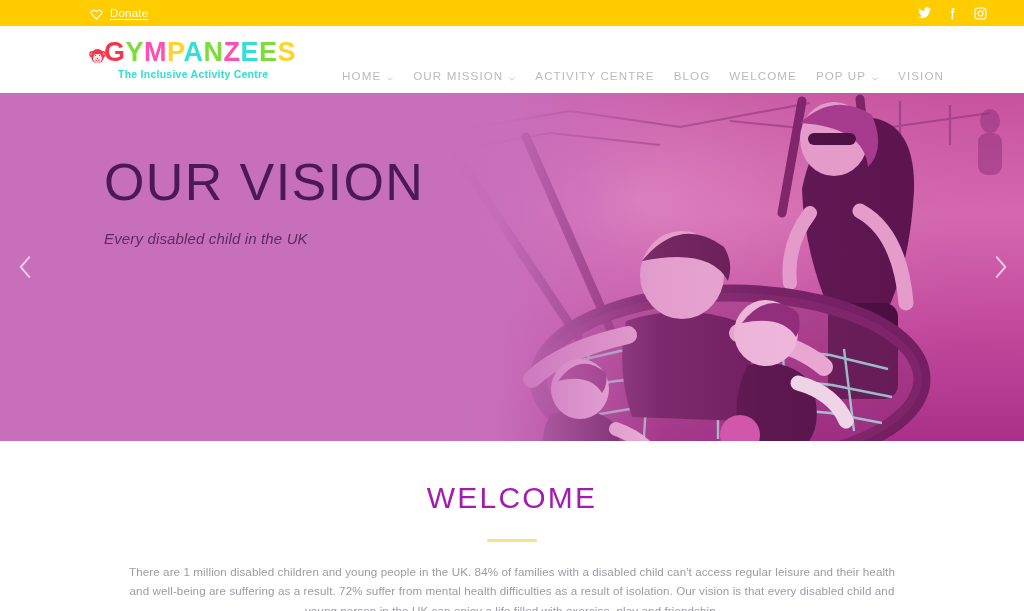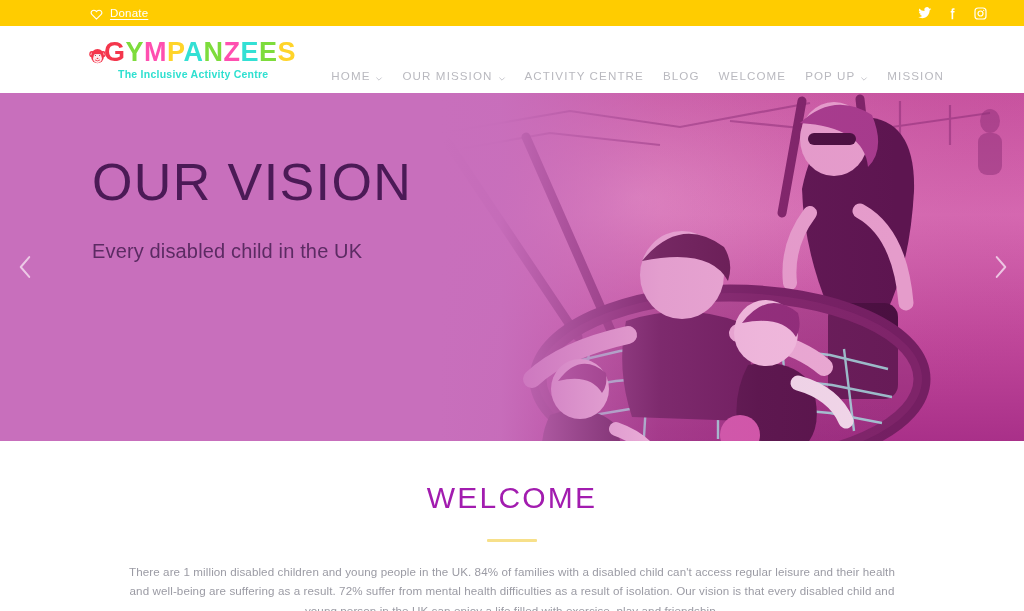--- a/index.html
+++ b/index.html
@@ -115,38 +115,39 @@
     background: linear-gradient(to right,
       #c86fbc 0px, #c86fbc 440px,
       rgba(200,111,188,.96) 500px,
       rgba(200,111,188,.55) 580px,
       rgba(200,111,188,.18) 660px,
       rgba(200,111,188,.05) 760px,
       rgba(200,111,188,0) 900px);
   }
   .hero-content {
     position: absolute;
-    left: 92px;
+    left: 104px;
     top: 62px;
     width: 520px;
   }
   .hero-title {
     font-size: 52px;
     font-weight: 300;
     color: #4b1a56;
     letter-spacing: 1.4px;
     line-height: 1.05;
   }
   .hero-sub {
-    margin-top: 26px;
-    font-size: 20px;
+    margin-top: 18px;
+    font-size: 15px;
     font-weight: 300;
     color: #5c2b63;
     line-height: 1.52;
     letter-spacing: .15px;
+    font-style: italic;
   }
   .hero-arrow {
     position: absolute;
     top: 50%;
     transform: translateY(-50%);
     width: 34px; height: 34px;
     cursor: pointer;
     opacity: .85;
   }
   .arrow-left { left: 8px; }
@@ -259,21 +260,21 @@
       <div class="nav-item">
         <span>WELCOME</span>
       </div>
       <div class="nav-item">
         <span>POP UP</span>
         <span class="chev"><svg viewBox="0 0 24 24" width="8" height="8" fill="none" stroke="#c0c0c7" stroke-width="2.6" stroke-linecap="round" stroke-linejoin="round">
             <path d="M5 8.5 L12 15.5 L19 8.5"></path>
           </svg></span>
       </div>
       <div class="nav-item">
-        <span>MISSION</span>
+        <span>VISION</span>
       </div>
     </nav>
 </div>
 
 <div class="hero">
   <div class="hero-photo">
     <div class="photo-inner">
       <svg viewBox="0 0 594 348" preserveAspectRatio="xMidYMid slice">
         <defs>
           <linearGradient id="ground" x1="0" y1="0" x2="0" y2="1">

